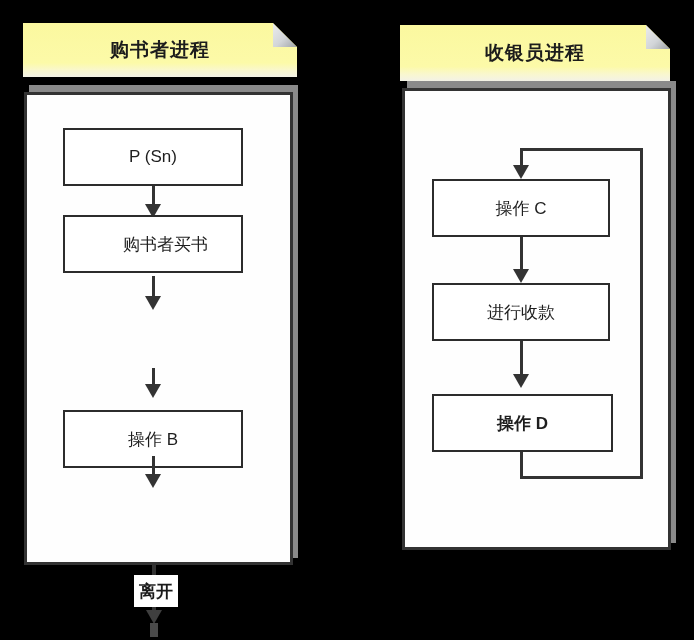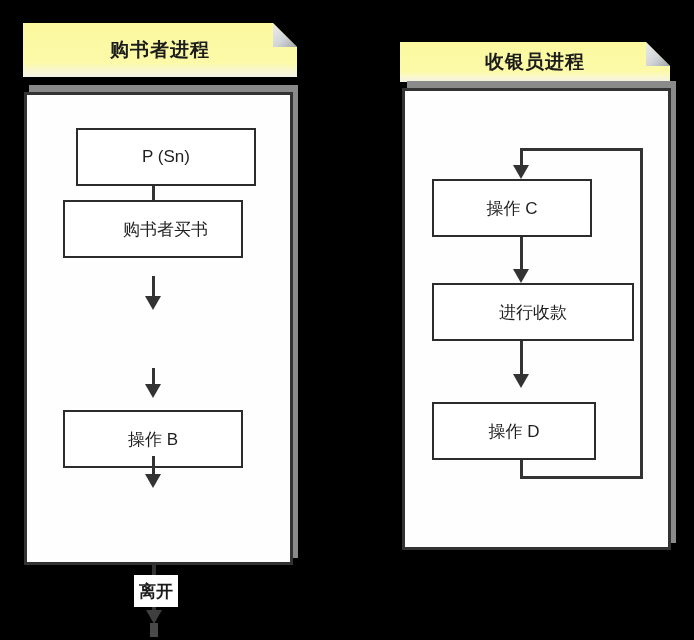--- a/index.html
+++ b/index.html
@@ -44,66 +44,66 @@
 
 <div class="stage">
 
   <div class="note" style="left:23px;top:23px;width:274px;height:54px;">
     <span class="title">购书者进程</span>
     <span class="fold"></span>
   </div>
 
   <div class="frame" style="left:24px;top:92px;width:263px;height:467px;">
 
-    <div class="fbox" style="left:36px;top:33px;margin-left:13px;">P (Sn)</div>
+    <div class="fbox" style="left:36px;top:33px;">P (Sn)</div>
 
     <div class="vline" style="left:125px;top:91px;height:21px;"></div>
     <div class="ahead" style="left:118px;top:109px;"></div>
 
-    <div class="fbox" style="left:36px;top:105px;padding-left:25px;">购书者买书</div>
+    <div class="fbox" style="left:36px;top:120px;padding-left:25px;">购书者买书</div>
 
     <div class="vline" style="left:125px;top:181px;height:23px;"></div>
     <div class="ahead" style="left:118px;top:201px;"></div>
 
 
     <div class="vline" style="left:125px;top:273px;height:19px;"></div>
     <div class="ahead" style="left:118px;top:289px;"></div>
 
     <div class="fbox" style="left:36px;top:303px;margin-top:12px;">操作 B</div>
 
     <div class="vline" style="left:125px;top:361px;height:21px;"></div>
     <div class="ahead" style="left:118px;top:379px;"></div>
 
   </div>
 
   <div class="vline" style="left:152px;top:562px;width:4px;height:50px;"></div>
   <div class="exit-label" style="left:134px;top:575px;width:44px;height:32px;">离开</div>
   <div class="ahead" style="left:146px;top:610px;border-top-color:#3f3f3f;"></div>
   <div class="exit-tail" style="left:150px;top:623px;width:8px;height:14px;"></div>
 
-  <div class="note" style="left:400px;top:42px;width:270px;height:40px;font-family:Liberation Serif, serif;">
+  <div class="note" style="left:400px;top:25px;width:270px;height:56px;font-family:Liberation Serif, serif;">
     <span class="title">收银员进程</span>
     <span class="fold"></span>
   </div>
 
   <div class="frame" style="left:402px;top:88px;width:263px;height:456px;">
 
     <div class="hline" style="left:116px;top:57px;width:122px;"></div>
     <div class="vline" style="left:235px;top:57px;height:331px;"></div>
     <div class="hline" style="left:115px;top:385px;width:122px;"></div>
     <div class="vline" style="left:115px;top:355px;height:33px;"></div>
     <div class="vline" style="left:115px;top:57px;height:19px;"></div>
     <div class="ahead" style="left:108px;top:74px;"></div>
 
-    <div class="fbox" style="left:27px;top:88px;width:160px;">操作 C</div>
+    <div class="fbox" style="left:27px;top:88px;width:178px;">操作 C</div>
 
     <div class="vline" style="left:115px;top:146px;height:34px;"></div>
     <div class="ahead" style="left:108px;top:178px;"></div>
 
-    <div class="fbox" style="left:27px;top:192px;width:202px;">进行收款</div>
+    <div class="fbox" style="left:27px;top:192px;width:178px;">进行收款</div>
 
     <div class="vline" style="left:115px;top:250px;height:34px;"></div>
     <div class="ahead" style="left:108px;top:283px;"></div>
 
-    <div class="fbox" style="left:27px;top:311px;width:164px;">操作 D</div>
+    <div class="fbox" style="left:27px;top:303px;width:181px;font-weight:bold;">操作 D</div>
   </div>
 
 </div>
 
 </body></html>

